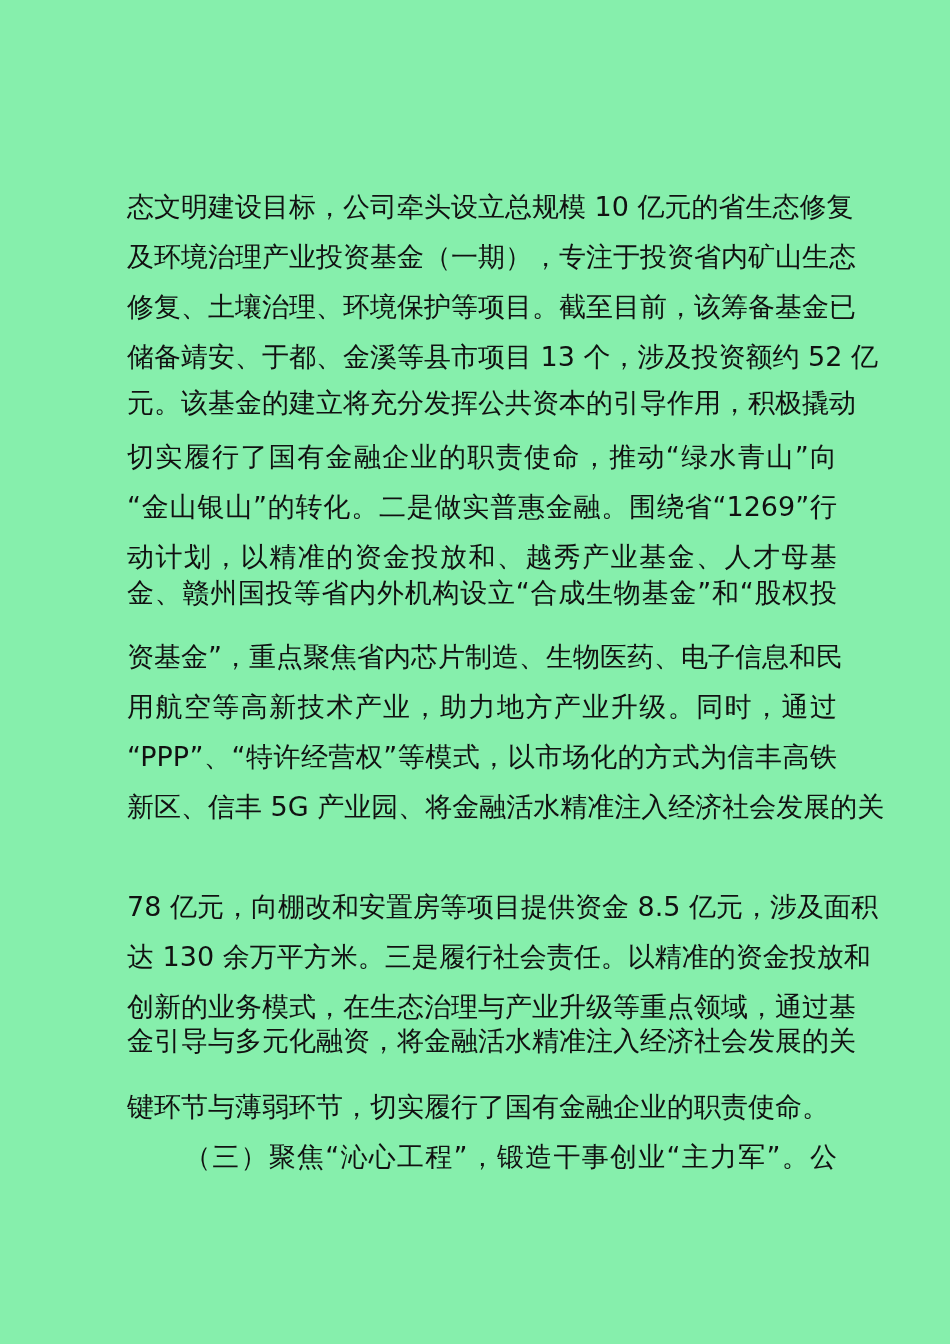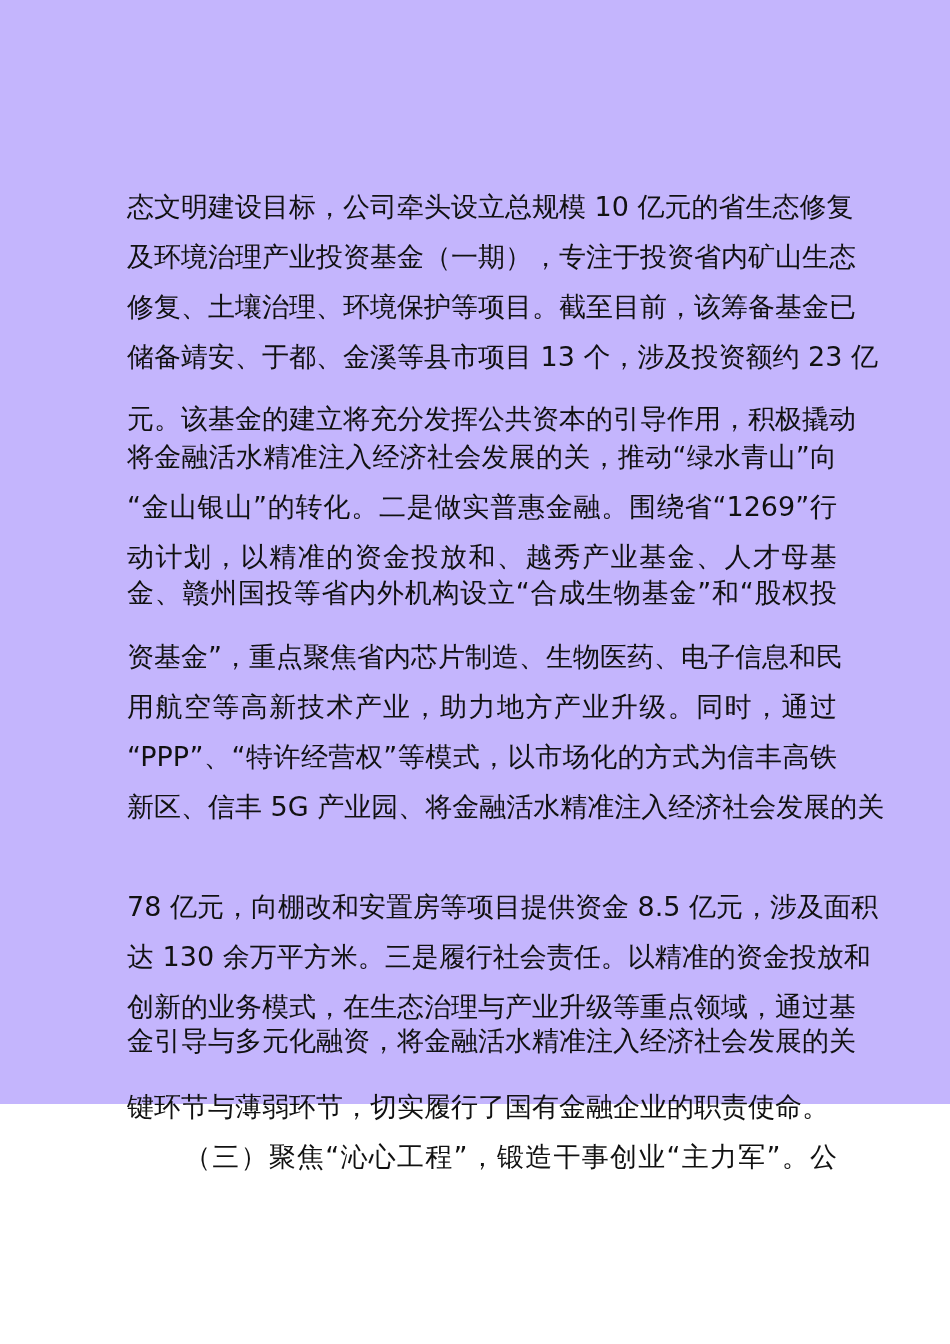--- a/index.html
+++ b/index.html
@@ -1,18 +1,18 @@
 <!DOCTYPE html>
 <html><head>
 <meta charset="utf-8">
 <style>
   html, body { margin: 0; padding: 0; background: #ffffff; }
   body { width: 950px; height: 1344px; position: relative; overflow: hidden; }
   .page {
-    position: absolute; left: 0; top: 0; width: 950px; height: 1104px; background: #c4b5fd;
+    position: absolute; left: 0; top: 0; width: 950px; height: 1344px; background: #86efac;
   }
   .line {
     position: absolute;
     left: 127px;
     width: 710px;
     height: 50px;
     font-family: "DejaVu Sans", sans-serif;
     font-size: 27px;
     line-height: 50px;
     color: #111111;
@@ -23,23 +23,23 @@
   .line.last { text-align-last: left; }
   .line.indent { left: 127px; padding-left: 57px; width: 653px; }
 </style>
 </head>
 <body>
 
 <div class="page">
   <div class="line" style="top:182px">态文明建设目标，公司牵头设立总规模 10 亿元的省生态修复</div>
   <div class="line" style="top:232px">及环境治理产业投资基金（一期），专注于投资省内矿山生态</div>
   <div class="line" style="top:282px">修复、土壤治理、环境保护等项目。截至目前，该筹备基金已</div>
-  <div class="line" style="top:332px">储备靖安、于都、金溪等县市项目 13 个，涉及投资额约 23 亿</div>
-  <div class="line" style="top:394px">元。该基金的建立将充分发挥公共资本的引导作用，积极撬动</div>
-  <div class="line" style="top:432px">将金融活水精准注入经济社会发展的关，推动“绿水青山”向</div>
+  <div class="line" style="top:332px">储备靖安、于都、金溪等县市项目 13 个，涉及投资额约 52 亿</div>
+  <div class="line" style="top:378px">元。该基金的建立将充分发挥公共资本的引导作用，积极撬动</div>
+  <div class="line" style="top:432px">切实履行了国有金融企业的职责使命，推动“绿水青山”向</div>
   <div class="line" style="top:482px">“金山银山”的转化。二是做实普惠金融。围绕省“1269”行</div>
   <div class="line" style="top:532px">动计划，以精准的资金投放和、越秀产业基金、人才母基</div>
   <div class="line" style="top:568px">金、赣州国投等省内外机构设立“合成生物基金”和“股权投</div>
   <div class="line" style="top:632px">资基金”，重点聚焦省内芯片制造、生物医药、电子信息和民</div>
   <div class="line" style="top:682px">用航空等高新技术产业，助力地方产业升级。同时，通过</div>
   <div class="line" style="top:732px">“PPP”、“特许经营权”等模式，以市场化的方式为信丰高铁</div>
   <div class="line" style="top:782px">新区、信丰 5G 产业园、将金融活水精准注入经济社会发展的关</div>
   <div class="line" style="top:882px">78 亿元，向棚改和安置房等项目提供资金 8.5 亿元，涉及面积</div>
   <div class="line" style="top:932px">达 130 余万平方米。三是履行社会责任。以精准的资金投放和</div>
   <div class="line" style="top:982px">创新的业务模式，在生态治理与产业升级等重点领域，通过基</div>

